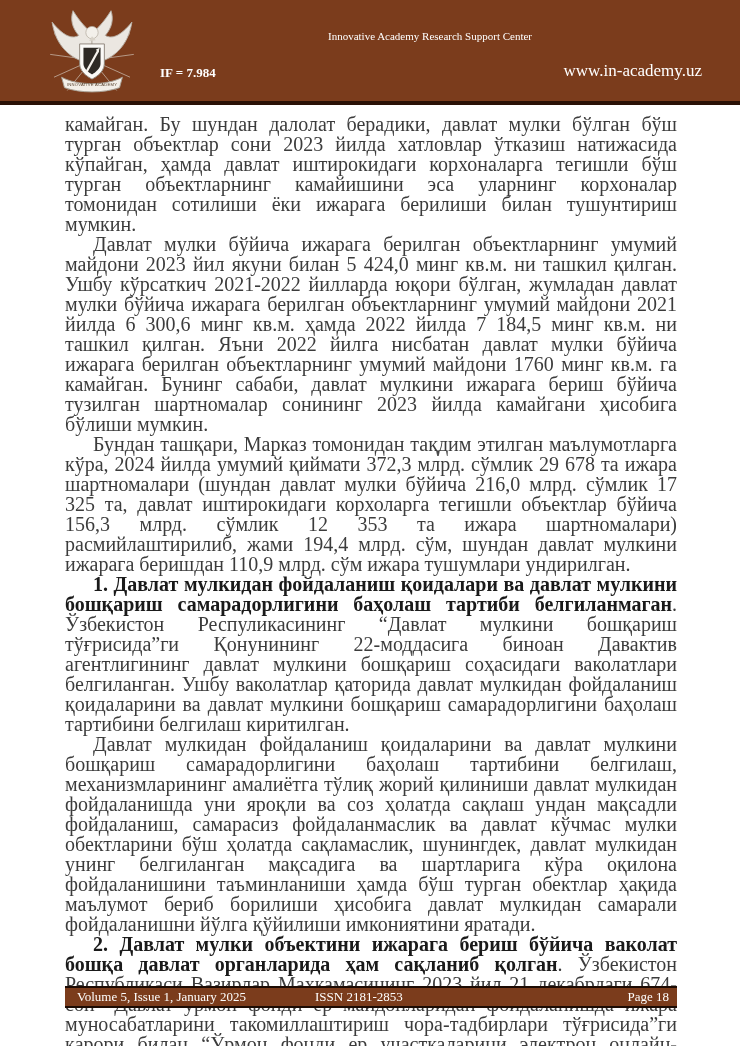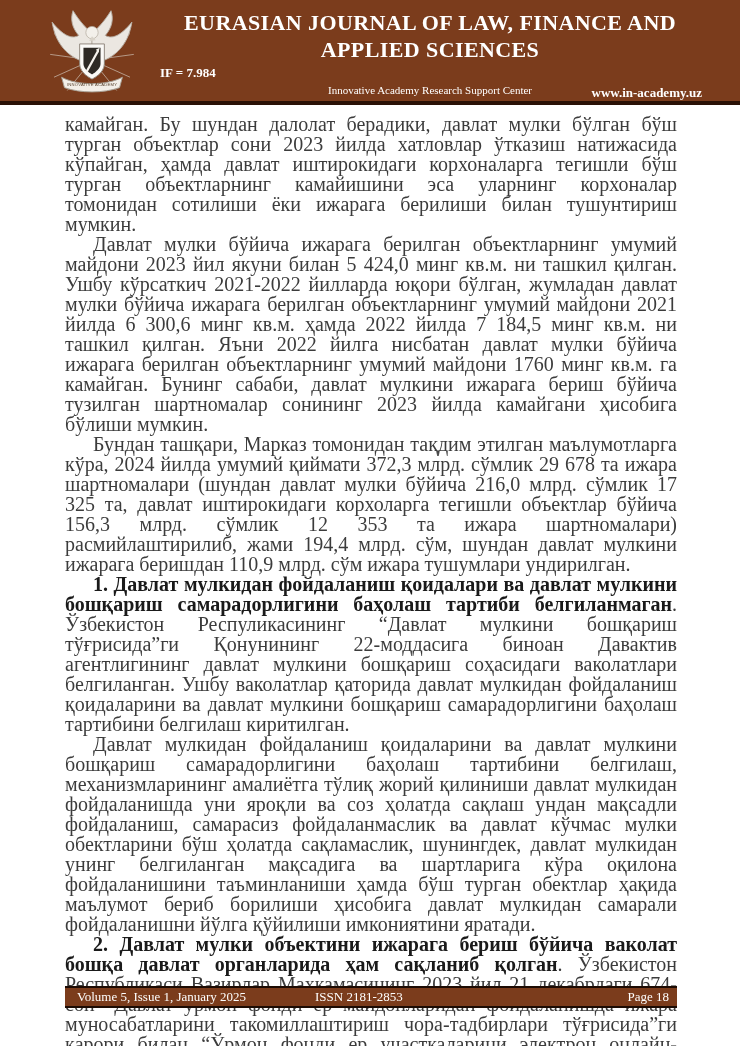--- a/index.html
+++ b/index.html
@@ -34,22 +34,22 @@
   }
   .journal-subtitle{
     font-size:11px;line-height:18px;
     margin-top:18px;
   }
   .if-label{
     position:absolute;left:160px;bottom:20px;
     font-size:13px;font-weight:bold;
   }
   .website{
-    position:absolute;right:38px;bottom:0;
-    font-size:13px;font-weight:bold;
+    position:absolute;right:38px;bottom:20px;
+    font-size:17px;font-weight:normal;
   }
   
   .article{
     padding:9px 63px 0 65px;
     font-size:20px;line-height:20px;
     text-align:justify;
     color:#3c3c3c;
   }
   .para{margin:0;text-indent:28px;}
   .para.no-indent{text-indent:0;}
@@ -89,24 +89,20 @@
     <path d="M50,33 L54,37 L47,38 Z" fill="#d8d2c8"></path>
     <path d="M37,41 L63,41 L63,62 C63,72 50,78 50,78 C50,78 37,72 37,62 Z" fill="#fbfaf7" stroke="#8d857a" stroke-width="1"></path>
     <path d="M41,45 L59,45 L59,62 C59,68 50,73 50,73 C50,73 41,68 41,62 Z" fill="#2e2a25"></path>
     <path d="M45,69 L56,49" stroke="#f5f2ec" stroke-width="2.4" stroke-linecap="round"></path>
     <path d="M54,47 L58,45 L57,50 Z" fill="#f5f2ec"></path>
     <path d="M18,76 C34,85 66,85 82,76 L79,87 C62,93 38,93 21,87 Z" fill="#f3efe8" stroke="#a79e92" stroke-width="1"></path>
     <text x="50" y="85.5" font-size="4.4" text-anchor="middle" fill="#5a4430" font-family="Liberation Sans, sans-serif" letter-spacing="0.25">INNOVATIVE ACADEMY</text>
   </svg>
 
   <div class="header-text">
-    <div class="journal-title">
-      <div>EURASIAN JOURNAL OF LAW, FINANCE AND</div>
-      <div>APPLIED SCIENCES</div>
-    </div>
     <div class="journal-subtitle">Innovative Academy Research Support Center</div>
   </div>
 
   <div class="if-label">IF = 7.984</div>
   <div class="website">www.in-academy.uz</div>
 </div>
 
 <div class="article">
   <p class="para no-indent">
     <span>камайган. Бу шундан далолат берадики, давлат мулки бўлган бўш турган объектлар сони 2023 йилда хатловлар ўтказиш натижасида кўпайган, ҳамда давлат иштирокидаги корхоналарга тегишли бўш турган объектларнинг камайишини эса уларнинг корхоналар томонидан сотилиши ёки ижарага берилиши билан тушунтириш мумкин.</span>

